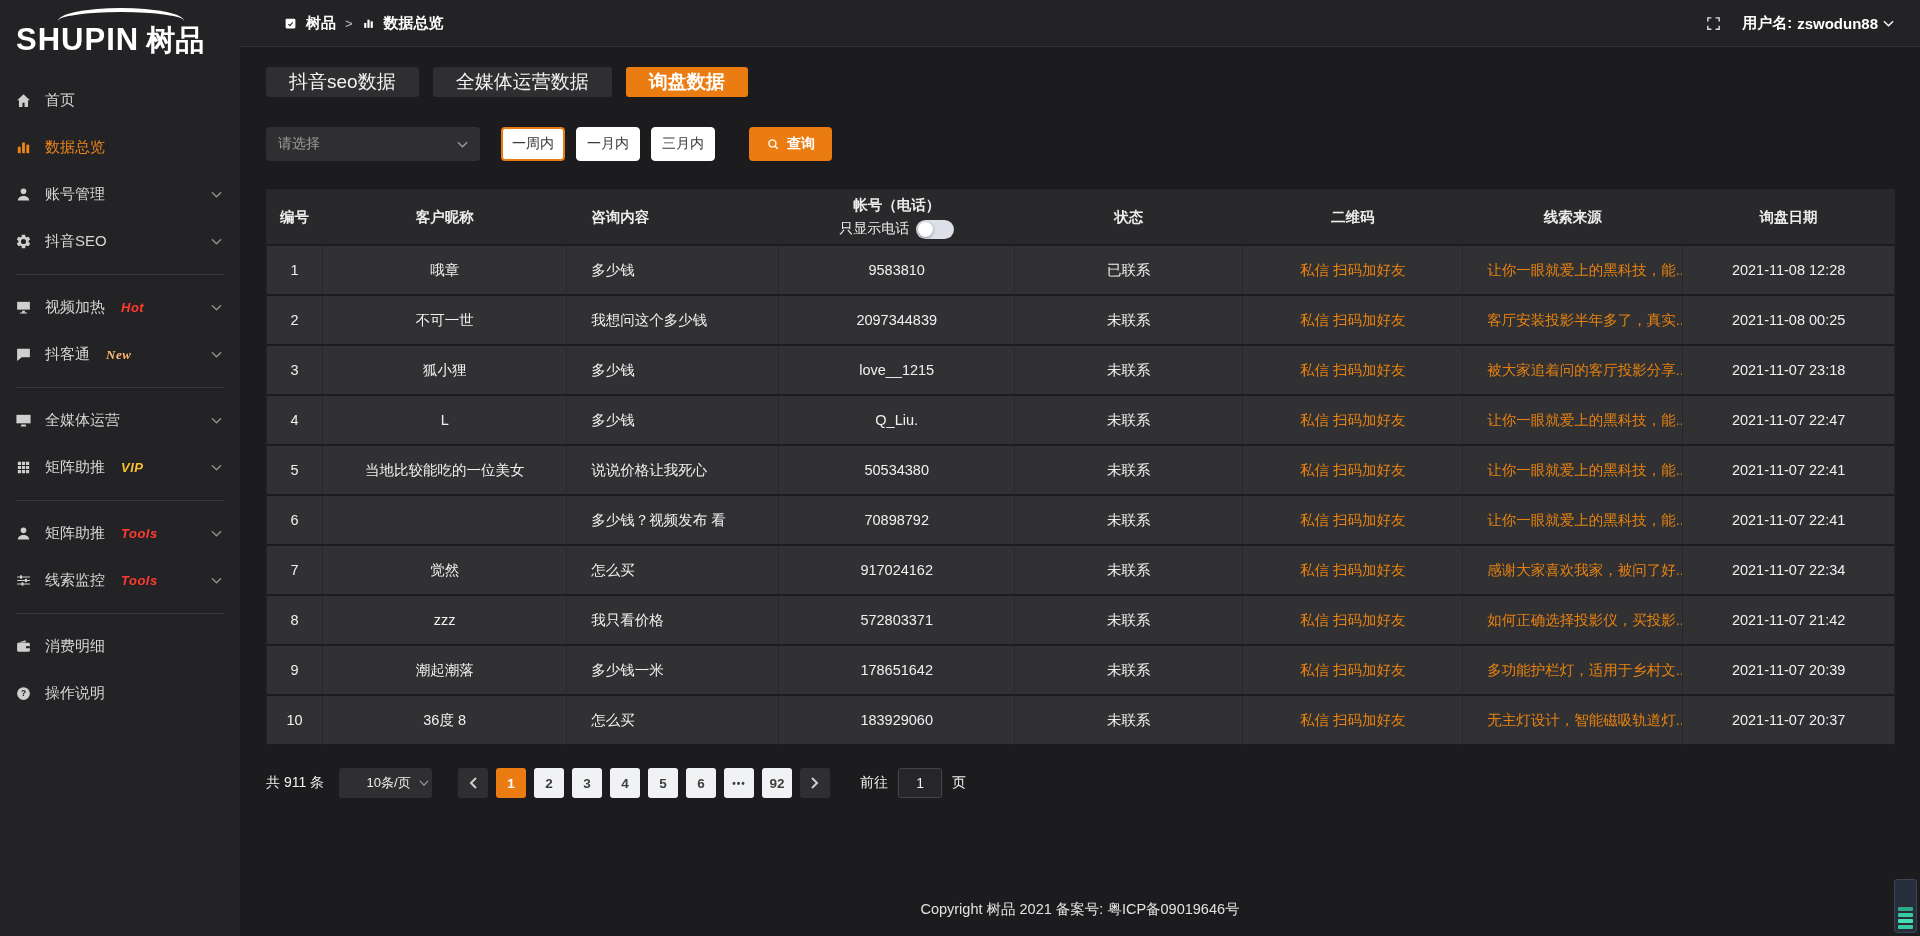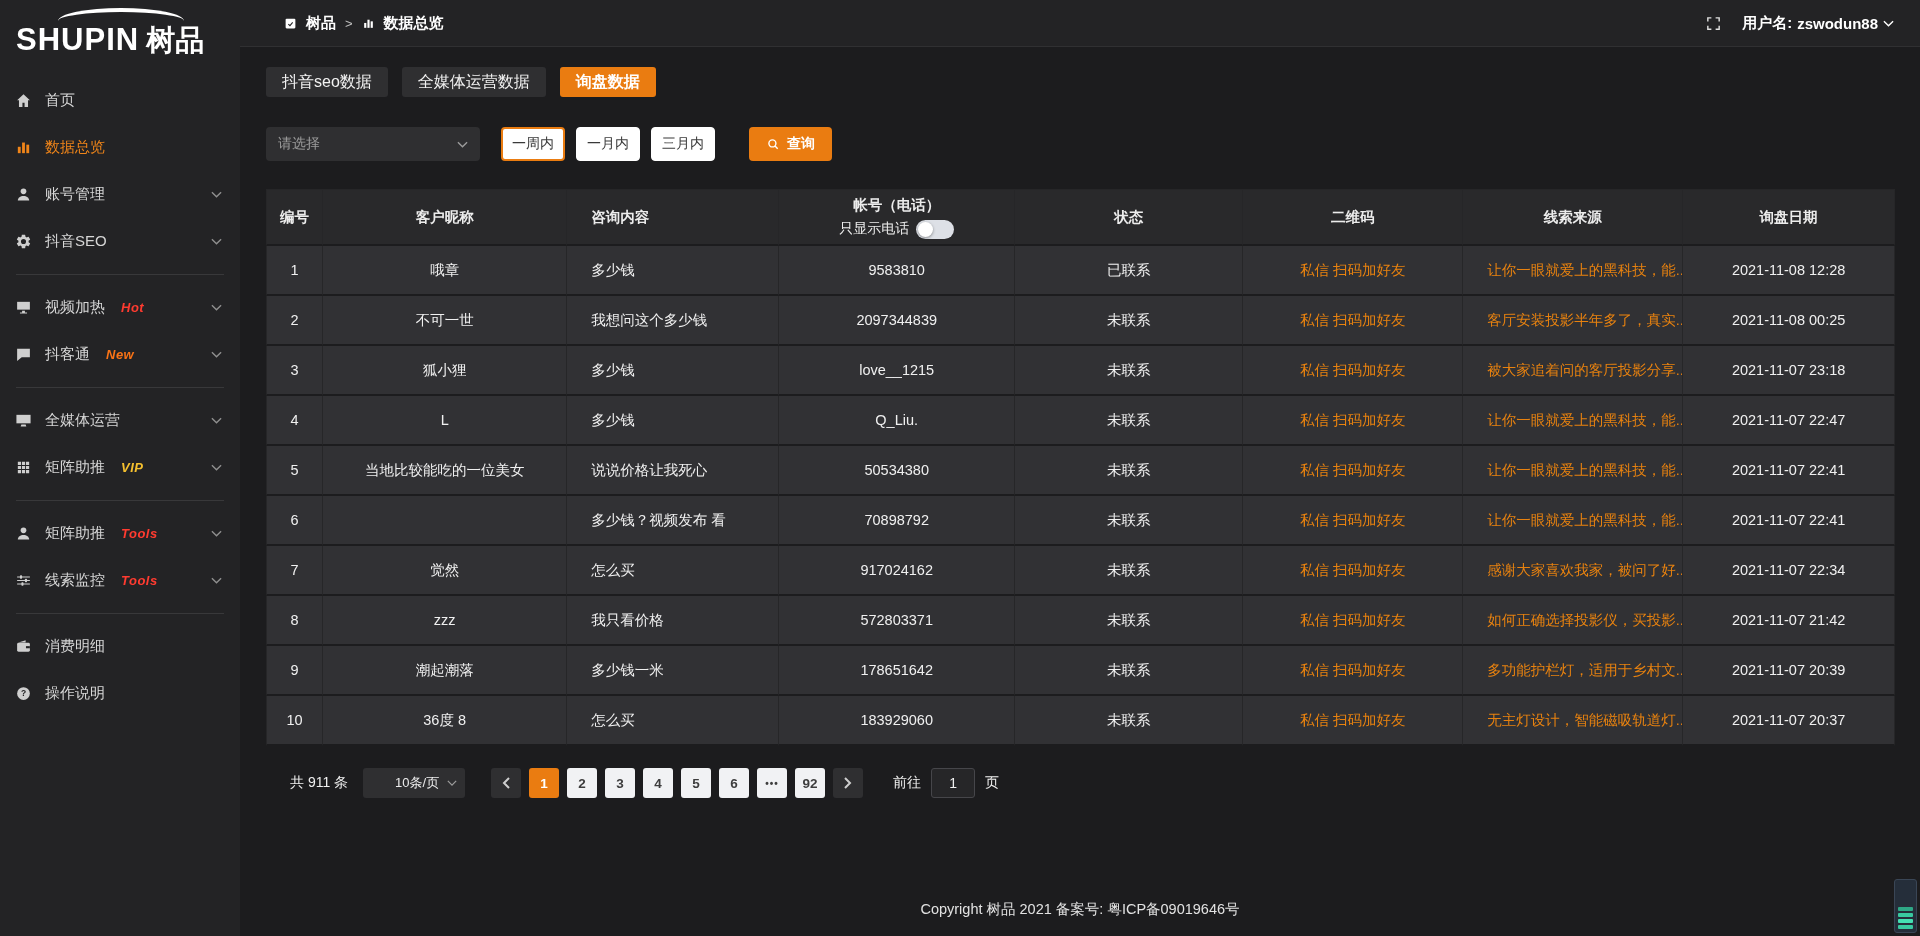--- a/index.html
+++ b/index.html
@@ -32,21 +32,21 @@
   .bc-sep { color:#c0c0c0; font-size:13px; font-weight:normal; }
   .topbar-right { margin-left:auto; display:flex; align-items:center; gap:20px; }
   .fullscreen-icon { color:#e0e0e0; display:flex; cursor:pointer; }
   .fullscreen-icon svg { width:17px; height:17px; }
   .user-box { display:flex; align-items:center; font-size:15px; font-weight:bold; color:#fff; gap:5px; cursor:pointer; }
   .user-box svg { width:11px; height:7px; }
 
   .content { flex:1 0 auto; padding:20px 25px 0 26px; }
 
   .tabs { display:flex; gap:14px; margin-bottom:30px; }
-  .tab { height:30px; padding:0 16px; background:#2f2f31; color:#f2f2f2; border:none; border-radius:3px; font-size:16px; font-family:inherit; cursor:pointer; }
+  .tab { height:30px; padding:0 23px; background:#2f2f31; color:#f2f2f2; border:none; border-radius:3px; font-size:19px; font-family:inherit; cursor:pointer; }
   .tab.active { background:#ea7c11; color:#fff; font-weight:bold; }
 
   .filter-row { display:flex; align-items:center; margin-bottom:28px; }
   .select-box { width:214px; height:34px; background:#2f2f31; border-radius:4px; display:flex; align-items:center; justify-content:space-between; padding:0 12px; font-size:14px; color:#9c9c9c; cursor:pointer; }
   .select-box svg { width:11px; height:7px; }
   .range-group { display:flex; gap:11px; margin-left:21px; }
   .range-btn { width:64px; height:34px; background:#fff; color:#3a3a3a; border:1px solid #fff; border-radius:4px; font-size:14px; font-family:inherit; cursor:pointer; }
   .range-btn.active { border:2px solid #ea7c11; }
   .query-btn { margin-left:34px; height:34px; padding:0 17px; display:flex; align-items:center; gap:7px; background:#ea7c11; color:#fff; border:none; border-radius:4px; font-size:14px; font-weight:bold; font-family:inherit; cursor:pointer; }
   .query-btn svg { width:14px; height:14px; }
@@ -63,23 +63,23 @@
   .data-table td { background:#313134; height:50px; color:#f0f0f0; }
   .data-table .left { text-align:left; padding-left:24px; }
   .link { color:#e8820f; cursor:pointer; }
   .status-pending { color:#e8820f; }
   .status-contacted { color:#f5f5f5; }
   .toggle-line { display:flex; align-items:center; justify-content:center; gap:7px; margin-top:5px; font-weight:normal; font-size:14px; }
   .switch { width:38px; height:19px; border-radius:10px; background:#dde0e6; position:relative; display:inline-block; cursor:pointer; }
   .switch::after { content:""; position:absolute; top:2px; left:2px; width:15px; height:15px; border-radius:50%; background:#fff; box-shadow:0 1px 3px rgba(0,0,0,.4); }
 
   
-  .pagination { display:flex; align-items:center; margin-top:22px; font-size:14px; color:#f0f0f0;margin-left:24px; }
+  .pagination { display:flex; align-items:center; margin-top:22px; font-size:14px; color:#f0f0f0; }
   .pg-total { margin-right:15px; }
-  .size-select { width:102px; height:30px; background:#2f2f31; border-radius:3px; display:flex; align-items:center; justify-content:center; gap:8px; font-size:13px; color:#ececec; cursor:pointer;padding-left:24px; }
+  .size-select { width:93px; height:30px; background:#2f2f31; border-radius:3px; display:flex; align-items:center; justify-content:center; gap:8px; font-size:13px; color:#ececec; cursor:pointer;padding-left:24px; }
   .size-select svg { width:10px; height:6px; }
   .pager { display:flex; align-items:center; gap:8px; margin-left:26px; }
   .nav-btn { width:30px; height:30px; background:#2f2f31; color:#cfcfcf; border:none; border-radius:3px; display:flex; align-items:center; justify-content:center; cursor:pointer; }
   .nav-btn svg { width:8px; height:12px; }
   .page-btn { min-width:30px; height:30px; background:#f1f2f4; color:#3d3d3d; border:none; border-radius:3px; font-size:13.5px; font-weight:bold; font-family:inherit; cursor:pointer; }
   .page-btn.active { background:#ea7c11; color:#fff; }
   .page-btn.more { font-size:10px; letter-spacing:1px; }
   .goto { display:flex; align-items:center; gap:10px; margin-left:30px; }
   .goto-input { width:44px; height:30px; background:#262628; border:1px solid #46464a; border-radius:3px; color:#f0f0f0; text-align:center; font-size:14px; font-family:inherit; }
 
@@ -161,21 +161,21 @@
           </svg>
         </span>
       </div>
       <div class="menu-item">
         <span class="mi-icon">
           <svg viewBox="0 0 24 24">
             <path d="M3 4h18v12H9.5L3 21z"></path>
           </svg>
         </span>
         <span class="mi-label">抖客通</span>
-        <span class="mi-badge" style="color: #f97316;">New</span>
+        <span class="mi-badge" style="color: #fdba74; font-family: Liberation Serif, serif;">New</span>
         <span class="mi-chevron">
           <svg viewBox="0 0 12 7" fill="none" stroke="currentColor" stroke-width="1.5">
             <path d="M1 1l5 5 5-5"></path>
           </svg>
         </span>
       </div>
       <div class="menu-divider"></div>
       <div class="menu-item">
         <span class="mi-icon">
           <svg viewBox="0 0 24 24">

